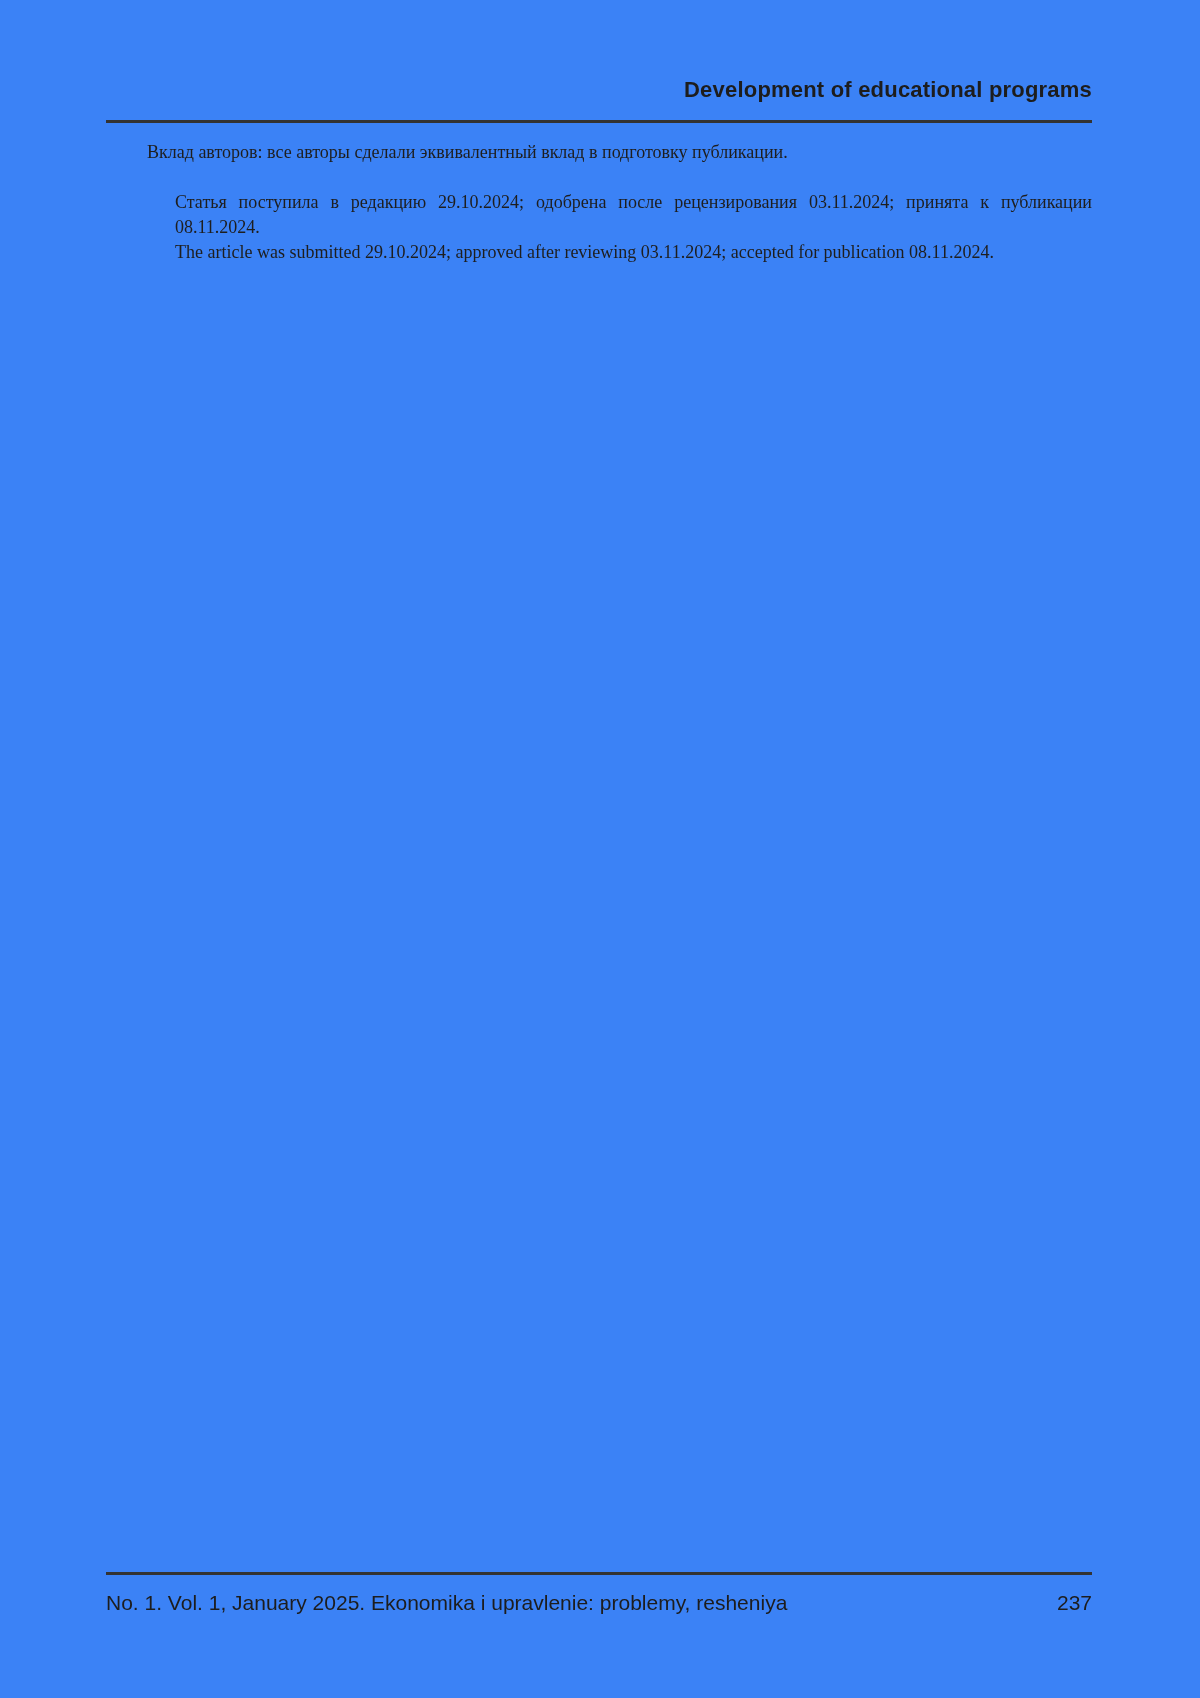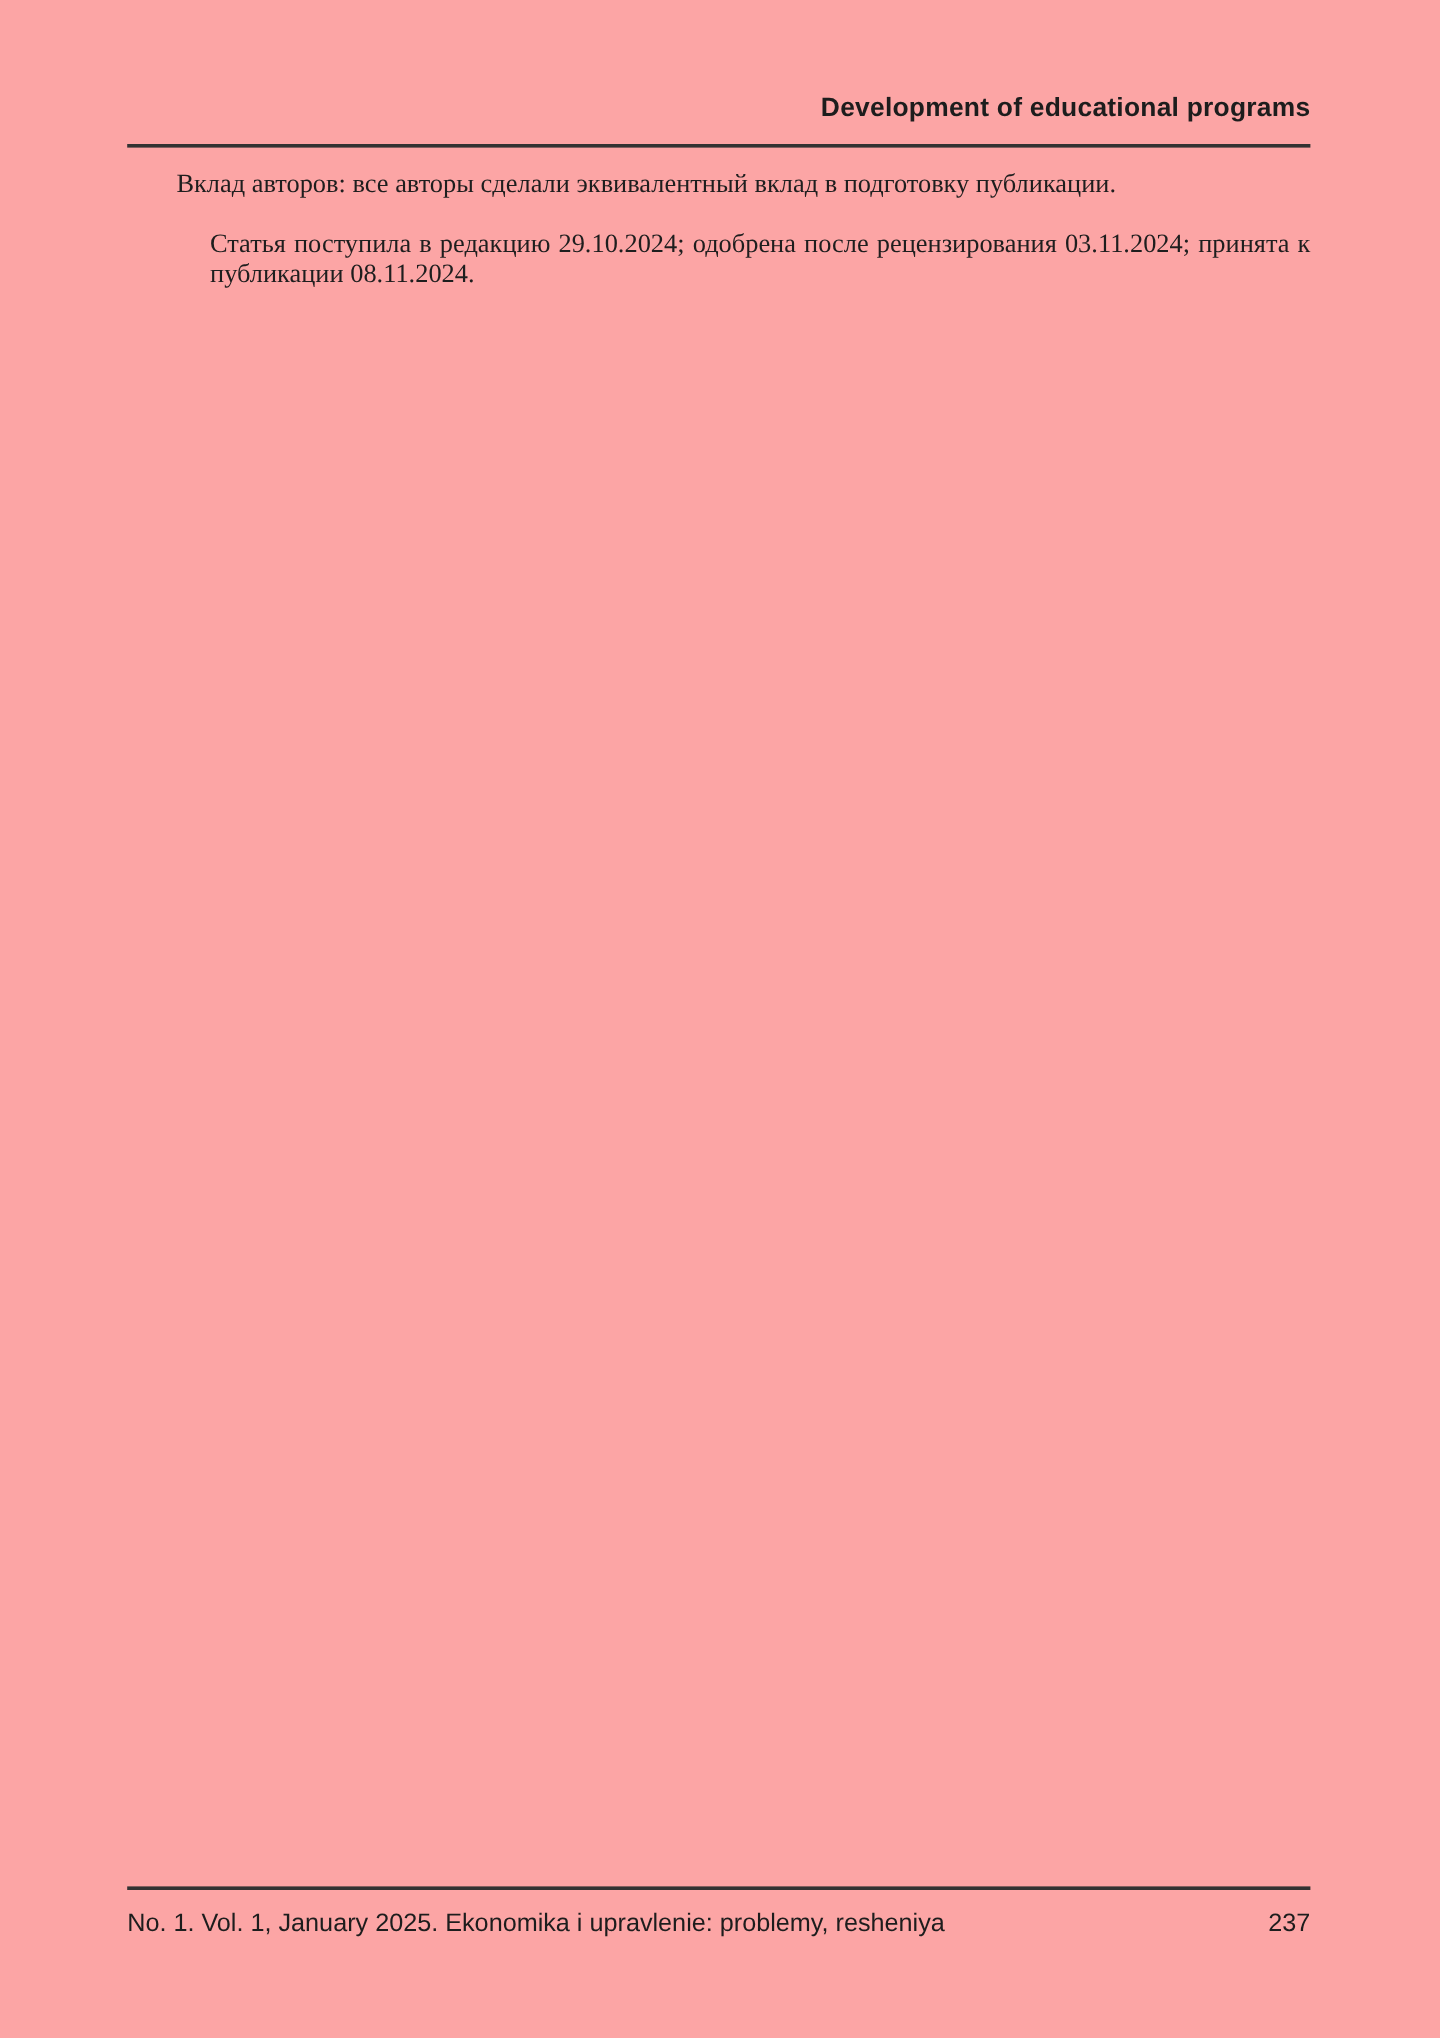--- a/index.html
+++ b/index.html
@@ -4,21 +4,21 @@
 <style>
   html, body {
     margin: 0;
     padding: 0;
     background: #ffffff;
   }
   .page {
     position: relative;
     width: 1200px;
     height: 1698px;
-    background: #fca5a5;
+    background: #3b82f6;
     overflow: hidden;
     font-family: "Liberation Serif", "DejaVu Serif", serif;
     color: #1e1e1e;
   }
   .running-title {
     position: absolute;
     top: 76px;
     left: 106px;
     width: 986px;
     text-align: right;
@@ -36,21 +36,21 @@
     height: 3px;
     background: #333333;
   }
   .rule-header { top: 120px; }
   .rule-footer { top: 1572px; }
   .body-block {
     position: absolute;
     top: 140px;
     left: 147px;
     width: 945px;
-    font-size: 22px;
+    font-size: 18px;
     line-height: 25px;
   }
   .paragraph {
     margin: 0 0 25px 0;
   }
   .paragraph:last-child { margin-bottom: 0; margin-left: 28px; }
   .para-line {
     text-align: justify;
   }
   .footer {
@@ -82,20 +82,21 @@
 
     <div class="paragraph">
       <div class="para-line">Вклад авторов: все авторы сделали эквивалентный вклад в подготовку публикации.</div>
     </div>
 
     <div class="paragraph">
     </div>
 
     <div class="paragraph">
       <div class="para-line">Статья поступила в редакцию 29.10.2024; одобрена после рецензирования 03.11.2024; принята к публикации 08.11.2024.</div>
+      <div class="para-line">The article was submitted 29.10.2024; approved after reviewing 03.11.2024; accepted for publication 08.11.2024.</div>
     </div>
 
   </div>
 
   <div class="rule rule-footer"></div>
 
   <div class="footer">
     <div class="journal-line">No. 1. Vol. 1, January 2025. Ekonomika i upravlenie: problemy, resheniya</div>
     <div class="page-number">237</div>
   </div>

